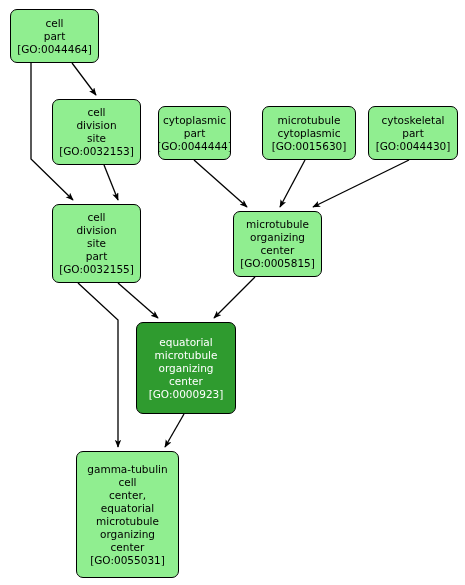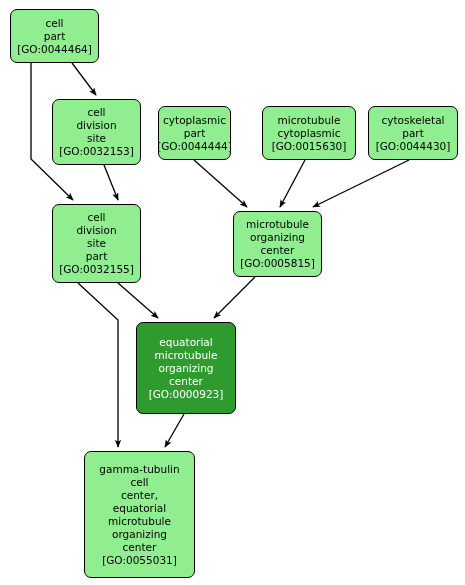--- a/index.html
+++ b/index.html
@@ -118,21 +118,21 @@
         <span class="label-line">center</span>
         <span class="label-line">[GO:0005815]</span>
       </div>
       <div class="node dark" title="equatorial microtubule organizing center [GO:0000923]" style="left: 136px; top: 322px; width: 100px; height: 92px;">
         <span class="label-line">equatorial</span>
         <span class="label-line">microtubule</span>
         <span class="label-line">organizing</span>
         <span class="label-line">center</span>
         <span class="label-line">[GO:0000923]</span>
       </div>
-      <div class="node light" title="gamma-tubulin large complex, equatorial microtubule organizing center [GO:0055031]" style="left: 84px; top: 451px; width: 111px; height: 127px;">
+      <div class="node light" title="gamma-tubulin large complex, equatorial microtubule organizing center [GO:0055031]" style="left: 76px; top: 451px; width: 103px; height: 127px;">
         <span class="label-line">gamma-tubulin</span>
         <span class="label-line">cell</span>
         <span class="label-line">center,</span>
         <span class="label-line">equatorial</span>
         <span class="label-line">microtubule</span>
         <span class="label-line">organizing</span>
         <span class="label-line">center</span>
         <span class="label-line">[GO:0055031]</span>
       </div>
     </div>

